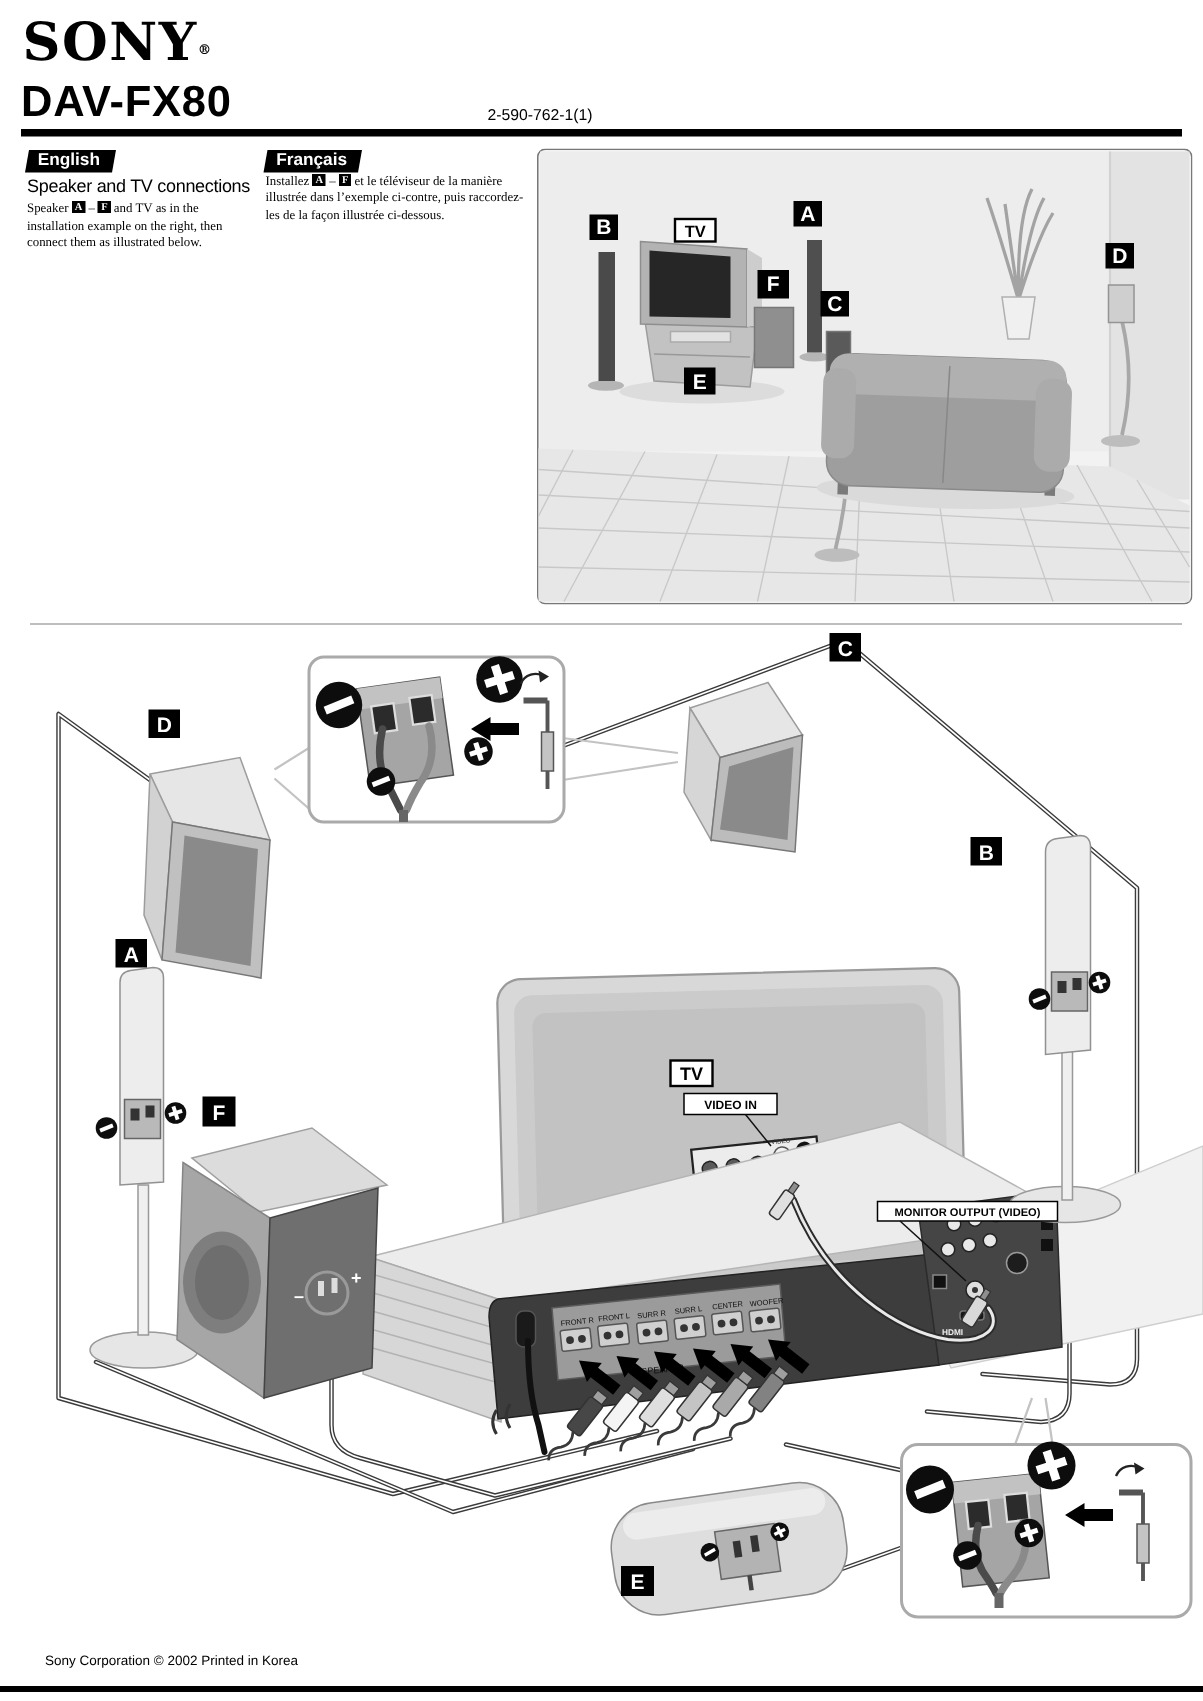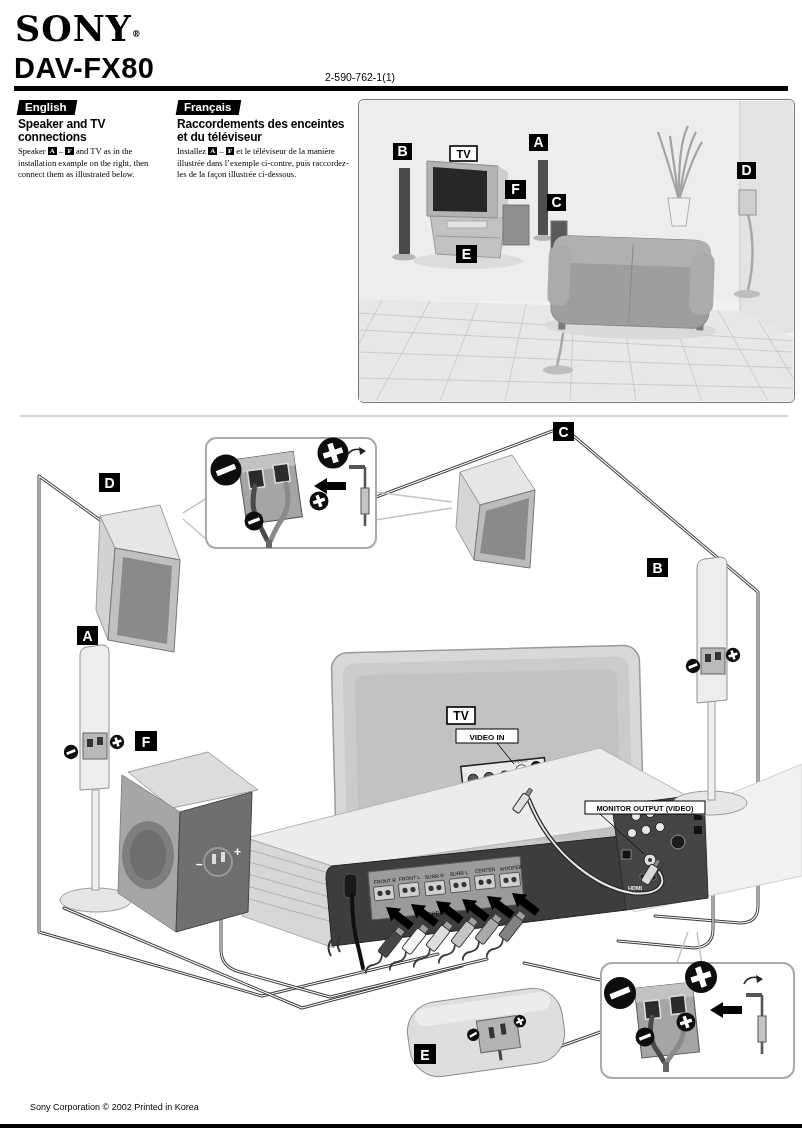--- a/index.html
+++ b/index.html
@@ -12,21 +12,21 @@
          font-weight:bold;font-size:35px;letter-spacing:1px;}
   #brand sup{font-size:9px;vertical-align:4px;}
   #model{left:14px;top:52px;font-weight:bold;font-size:29px;letter-spacing:.5px;}
   #docnum{left:325px;top:71px;font-size:10.5px;}
   #toprule{left:14px;top:86px;width:774px;height:5px;background:#000;}
 
   
   .lang-badge{display:inline-block;background:#000;color:#fff;font-weight:bold;
               font-size:11.5px;padding:1px 9px 2px 7px;transform:skewX(-10deg);}
   .lang-badge span{display:inline-block;transform:skewX(10deg);}
-  .col-head{font-weight:bold;font-size:12px;letter-spacing:-.2px;line-height:1.1;margin:3px 0 2px;}
+  .col-head{font-weight:normal;font-size:12px;letter-spacing:-.2px;line-height:1.1;margin:3px 0 2px;}
   .col-body{font-family:"Liberation Serif",serif;font-size:8.6px;line-height:1.32;}
   .col-body p{margin:0 0 1px;}
   .inline-badge{display:inline-block;background:#000;color:#fff;font-weight:bold;
                 font-size:7px;line-height:8px;padding:0 2px;vertical-align:1px;}
   #col-en{left:18px;top:97px;width:150px;}
   #col-fr{left:177px;top:97px;width:172px;}
 
   
   #photo{left:358px;top:99px;width:437px;height:304px;}
   #diagram{left:0;top:415px;width:802px;height:675px;}
@@ -56,21 +56,20 @@
 <div class="abs" id="col-en">
   <div class="lang-badge"><span>English</span></div>
   <div class="col-head">Speaker and TV connections</div>
   <div class="col-body">
     <p><span>Speaker </span><span class="inline-badge">A</span><span> – </span><span class="inline-badge">F</span><span> and TV as in the installation example on the right, then connect them as illustrated below.</span></p>
   </div>
 </div>
 
 <div class="abs" id="col-fr">
   <div class="lang-badge"><span>Français</span></div>
-  <div class="col-head">Raccordements des enceintes et du téléviseur</div>
   <div class="col-body">
     <p><span>Installez </span><span class="inline-badge">A</span><span> – </span><span class="inline-badge">F</span><span> et le téléviseur de la manière illustrée dans l’exemple ci-contre, puis raccordez-les de la façon illustrée ci-dessous.</span></p>
   </div>
 </div>
 
 <div class="abs" id="photo">
 <svg width="437" height="304" viewBox="358 99 437 304">
   <rect x="358.5" y="99.5" width="436" height="303" rx="5" fill="#f2f2f2" stroke="#777"></rect>
   <rect x="360" y="101" width="380" height="200" fill="#ededed"></rect>
   <rect x="740" y="101" width="53" height="232" fill="#e3e3e3"></rect>

